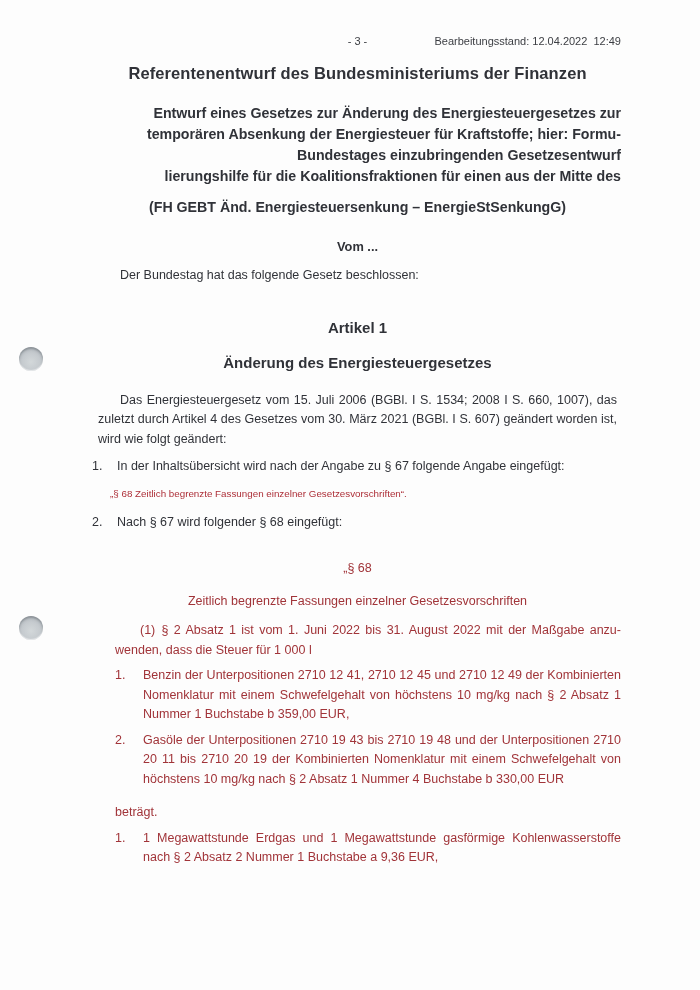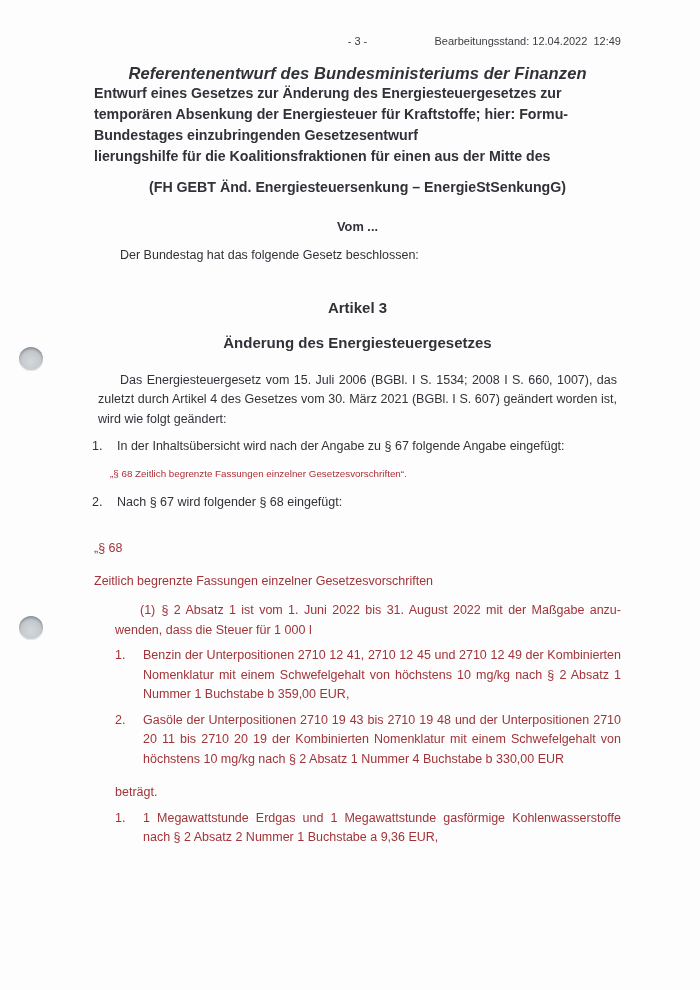--- a/index.html
+++ b/index.html
@@ -31,25 +31,25 @@
     display: grid;
     grid-template-columns: 1fr auto 1fr;
     padding-top: 35px;
     font-size: 11px;
     color: #3c3e43;
   }
   .edit-status { text-align: right; white-space: pre; }
 
   .doc-title {
     font-size: 16.5px; font-weight: bold; text-align: center;
-    margin: 17px 0 0; letter-spacing: 0.1px; font-style: italic;
+    margin: 17px 0 0; letter-spacing: 0.1px;
   }
   .subtitle {
-    font-size: 14.2px; font-weight: bold; text-align: left;
-    line-height: 21px; margin-top: 0;
+    font-size: 14.2px; font-weight: bold; text-align: right;
+    line-height: 21px; margin-top: 20px;
   }
   .short-title { font-size: 14.2px; font-weight: bold; text-align: center; margin-top: 12px; }
   .vom { font-size: 12.8px; font-weight: bold; text-align: center; margin-top: 24px; }
 
   .body-p { font-size: 12.5px; line-height: 19.5px; margin: 4px; hyphens: manual; }
   .indent { text-indent: 22px; }
   .justify { text-align: justify; }
   .enactment { margin-top: 12px; }
 
   .article-heading, .article-subheading {
@@ -65,21 +65,21 @@
   }
   .list-item .num { width: 25px; flex: none; }
   .list-item .txt { text-align: justify; hyphens: manual; }
   .item-2 { margin-top: 13px; }
 
   .red-quote {
     color: #ad2f38; font-size: 9.8px; margin: 11px 0 0 16px; line-height: 12px;
   }
 
   .red-block { color: #a13439; margin-left: 21px; font-size: 12.5px; hyphens: manual; }
-  .red-center { margin-left: -21px; line-height: 19.5px; }
+  .red-center { text-align: center; margin-left: -21px; line-height: 19.5px; }
   .red-heading { margin-top: 27px; }
   .red-subheading { margin-top: 13px; }
   .red-p {
     text-align: justify; text-indent: 25px; line-height: 19.5px; margin: 10px 0 0;
   }
   .red-list-item { display: flex; margin-top: 6px; line-height: 19.5px; }
   .red-list-item .num { width: 28px; flex: none; }
   .red-list-item .txt { text-align: justify; }
   .red-plain { margin: 14px 0 0; line-height: 19.5px; }
 </style>
@@ -107,21 +107,21 @@
       <div>Bundestages einzubringenden Gesetzesentwurf</div>
       <div>lierungshilfe für die Koalitionsfraktionen für einen aus der Mitte des</div>
     </div>
 
     <div class="short-title">(FH GEBT Änd. Energiesteuersenkung – EnergieStSenkungG)</div>
 
     <div class="vom">Vom ...</div>
 
     <p class="body-p indent enactment">Der Bundestag hat das folgende Gesetz beschlossen:</p>
 
-    <h2 class="article-heading">Artikel 3</h2>
+    <h2 class="article-heading">Artikel 1</h2>
     <h3 class="article-subheading">Änderung des Energiesteuergesetzes</h3>
 
     <p class="body-p indent justify intro">Das Energiesteuergesetz vom 15. Juli 2006 (BGBl. I S. 1534; 2008 I S. 660, 1007), das zuletzt durch Artikel 4 des Gesetzes vom 30. März 2021 (BGBl. I S. 607) geändert worden ist, wird wie folgt geändert:</p>
 
     <div class="list-item">
       <span class="num">1.</span>
       <span class="txt">In der Inhaltsübersicht wird nach der Angabe zu § 67 folgende Angabe eingefügt:</span>
     </div>
 
     <div class="red-quote">„§ 68 Zeitlich begrenzte Fassungen einzelner Gesetzesvorschriften“.</div>

